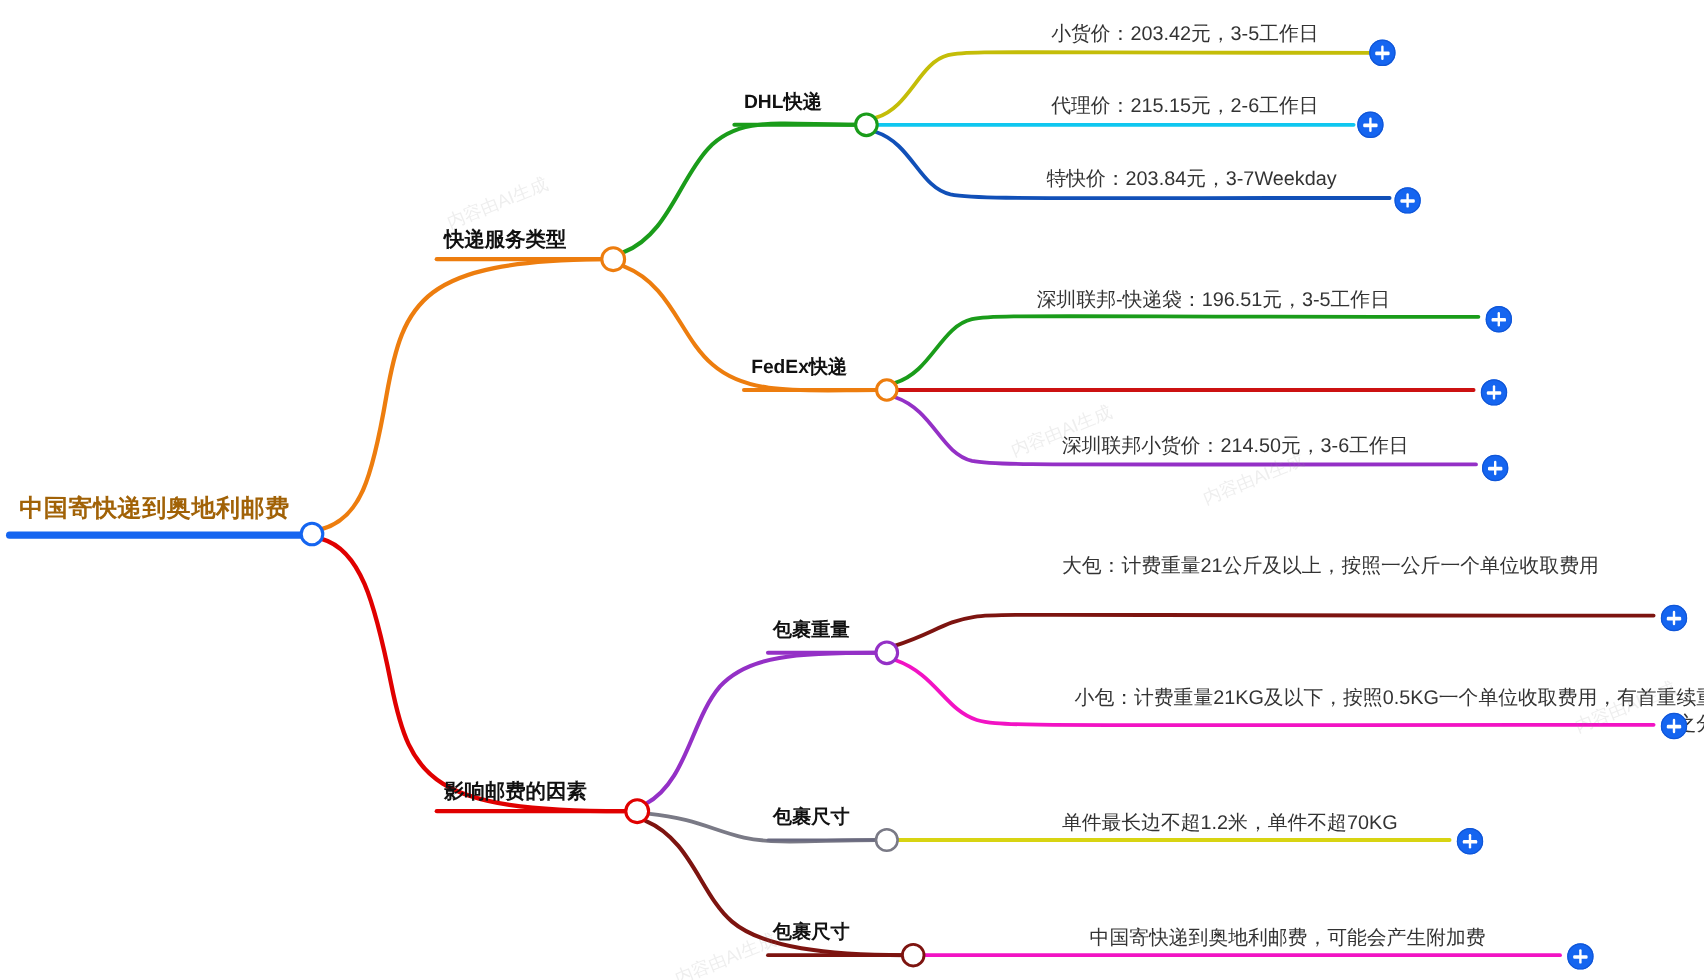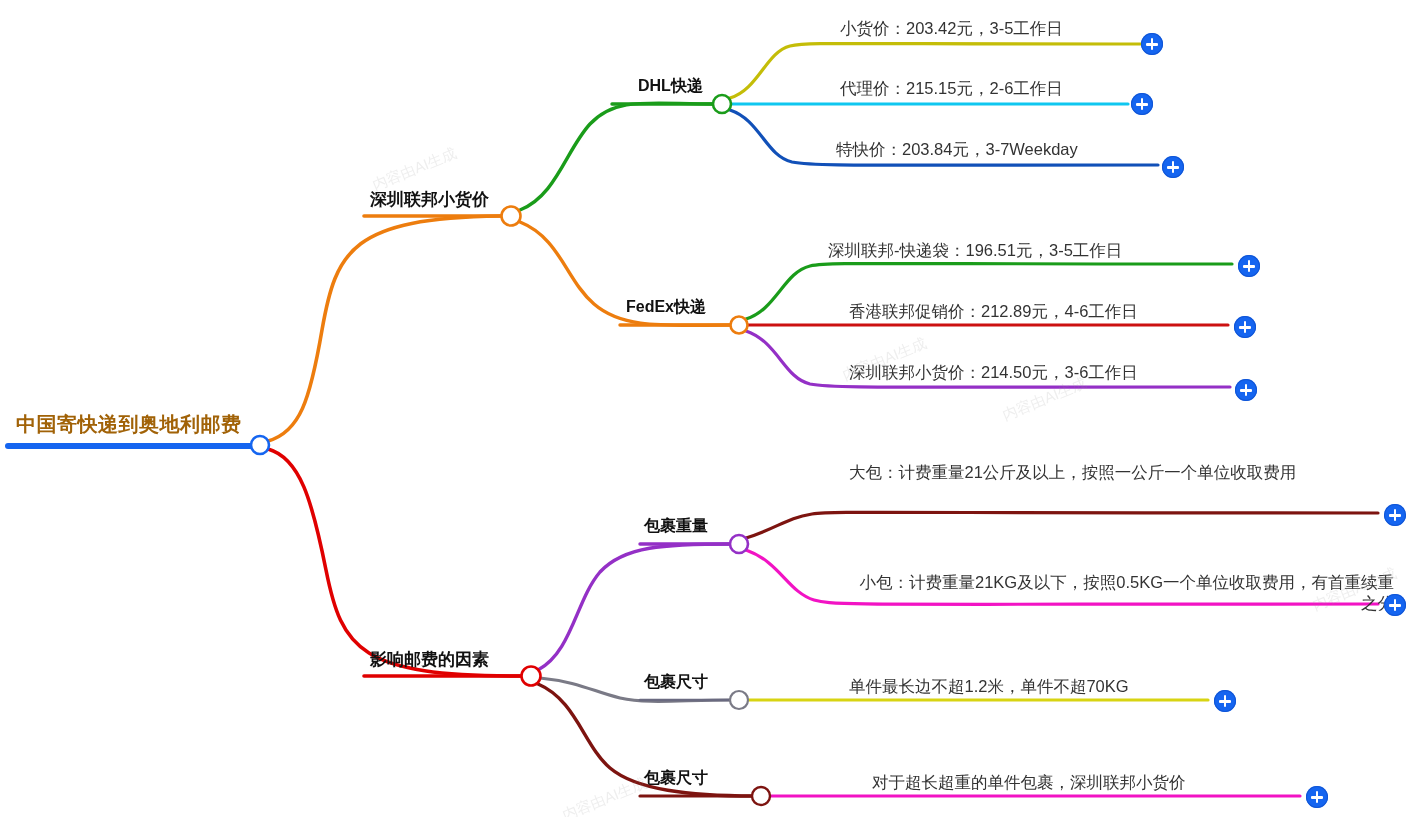--- a/index.html
+++ b/index.html
@@ -36,20 +36,21 @@
   .l2-label{
     font-size:16px;
     font-weight:bold;
     color:#111;
   }
   
   .leaf-label{
     font-size:16.5px;
     font-weight:400;
     color:#333;
+    margin-left:36px;
   }
   .leaf-label.wrap{
     white-space:normal;
     width:540px;
   }
   .plus{
     position:absolute;
     width:22px;height:22px;
     border-radius:50%;
     background:#1565f0;
@@ -130,25 +131,25 @@
       <circle cx="722" cy="104" r="9" fill="#ffffff" stroke="#1a9c1a" stroke-width="2.6"></circle>
       <circle cx="739" cy="325" r="8.5" fill="#ffffff" stroke="#ed7d0e" stroke-width="2.6"></circle>
       <circle cx="739" cy="544" r="9" fill="#ffffff" stroke="#9430c6" stroke-width="2.6"></circle>
       <circle cx="739" cy="700" r="9" fill="#ffffff" stroke="#7a7a86" stroke-width="2.2"></circle>
       <circle cx="761" cy="796" r="9" fill="#ffffff" stroke="#7d1410" stroke-width="2.4"></circle>
     </g>
   </svg>
 
   <div class="lbl root-label" style="left:16px;top:412px;">中国寄快递到奥地利邮费</div>
 
-  <div class="lbl l1-label" style="left:370px;top:189px;">深圳联邦小货价</div>
+  <div class="lbl l1-label" style="left:370px;top:189px;">快递服务类型</div>
 
   <div class="lbl l1-label" style="left:370px;top:649px;">影响邮费的因素</div>
 
-  <div class="lbl l2-label" style="left:620px;top:76px;margin-left:18px;">DHL快递</div>
+  <div class="lbl l2-label" style="left:620px;top:76px;">DHL快递</div>
 
   <div class="lbl l2-label" style="left:626px;top:297px;">FedEx快递</div>
 
   <div class="lbl l2-label" style="left:644px;top:516px;">包裹重量</div>
 
   <div class="lbl l2-label" style="left:644px;top:672px;">包裹尺寸</div>
 
   <div class="lbl l2-label" style="left:644px;top:768px;">包裹尺寸</div>
 
   <div class="lbl leaf-label" style="left:840px;top:18px;">小货价：203.42元，3-5工作日</div>
@@ -156,36 +157,35 @@
 
   <div class="lbl leaf-label" style="left:840px;top:78px;">代理价：215.15元，2-6工作日</div>
   <div class="plus" style="left:1131px;top:93px;"></div>
 
   <div class="lbl leaf-label" style="left:836px;top:139px;">特快价：203.84元，3-7Weekday</div>
   <div class="plus" style="left:1162px;top:156px;"></div>
 
   <div class="lbl leaf-label" style="left:828px;top:240px;">深圳联邦-快递袋：196.51元，3-5工作日</div>
   <div class="plus" style="left:1238px;top:255px;"></div>
 
-  <div class="lbl leaf-label" style="left:849px;top:301px;">香港联邦促销价：212.89元，4-6工作日</div>
   <div class="plus" style="left:1234px;top:316px;"></div>
 
   <div class="lbl leaf-label" style="left:849px;top:362px;text-align:center;">深圳联邦小货价：214.50元，3-6工作日</div>
   <div class="plus" style="left:1235px;top:379px;"></div>
 
   <div class="lbl leaf-label wrap" style="left:849px;top:462px;width:545px;">大包：计费重量21公斤及以上，按照一公斤一个单位收取费用</div>
   <div class="plus" style="left:1384px;top:504px;"></div>
 
   <div class="lbl leaf-label wrap" style="left:849px;top:572px;width:545px;text-align:right;">小包：计费重量21KG及以下，按照0.5KG一个单位收取费用，有首重续重之分</div>
   <div class="plus" style="left:1384px;top:594px;"></div>
 
   <div class="lbl leaf-label" style="left:849px;top:676px;">单件最长边不超1.2米，单件不超70KG</div>
   <div class="plus" style="left:1214px;top:690px;"></div>
 
-  <div class="lbl leaf-label" style="left:872px;top:772px;">对于超长超重的单件包裹，深圳联邦小货价</div>
+  <div class="lbl leaf-label" style="left:872px;top:772px;">中国寄快递到奥地利邮费，可能会产生附加费</div>
   <div class="plus" style="left:1306px;top:786px;"></div>
 
   <div class="wm" style="left:370px;top:160px;">内容由AI生成</div>
   <div class="wm" style="left:1000px;top:390px;">内容由AI生成</div>
   <div class="wm" style="left:560px;top:790px;">内容由AI生成</div>
   <div class="wm" style="left:1310px;top:580px;">内容由AI生成</div>
   <div class="wm" style="left:840px;top:350px;">内容由AI生成</div>
 
 </div>
 

